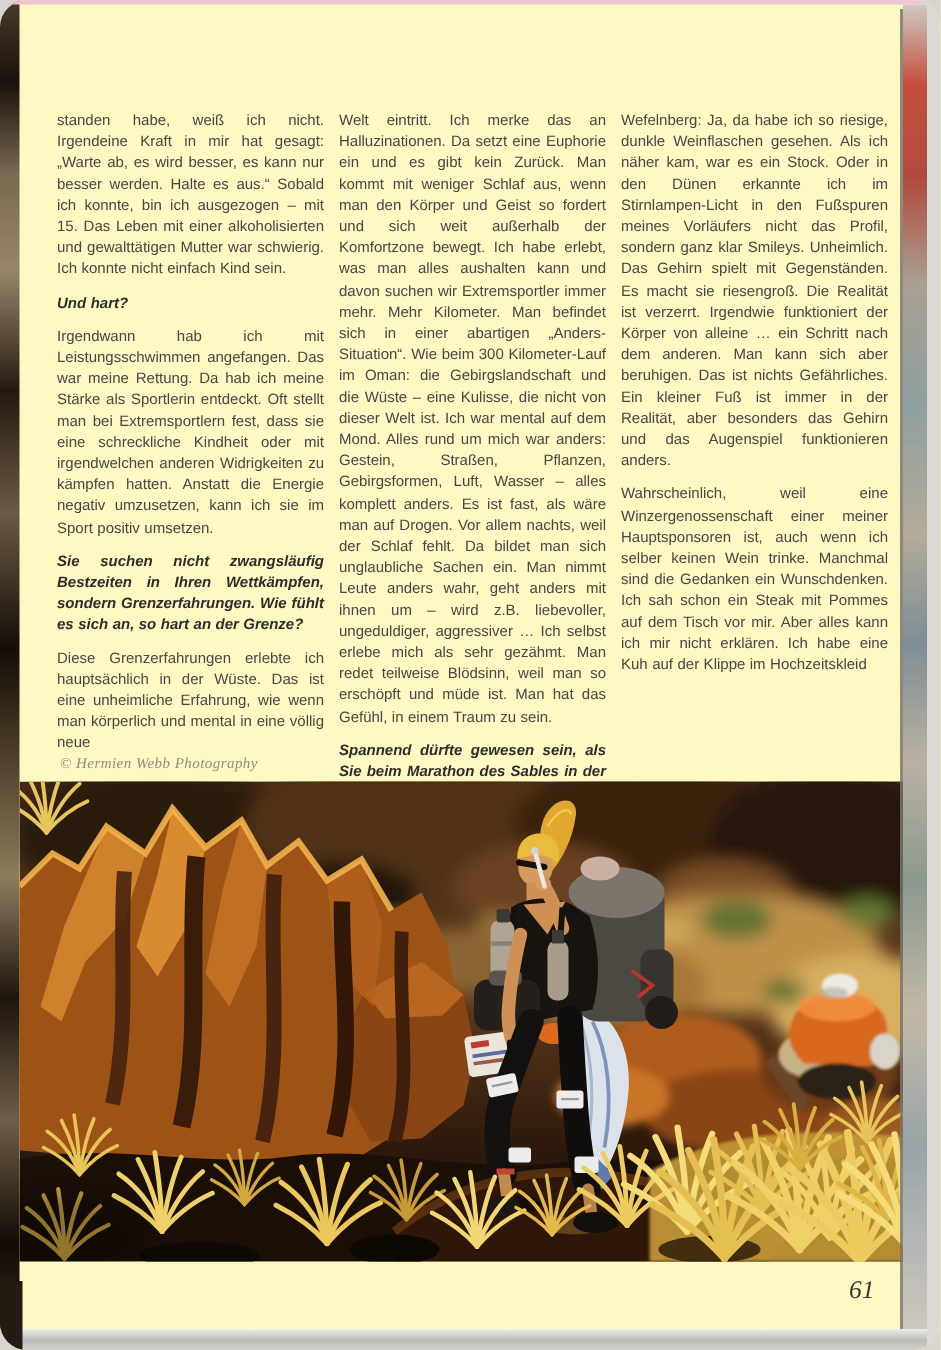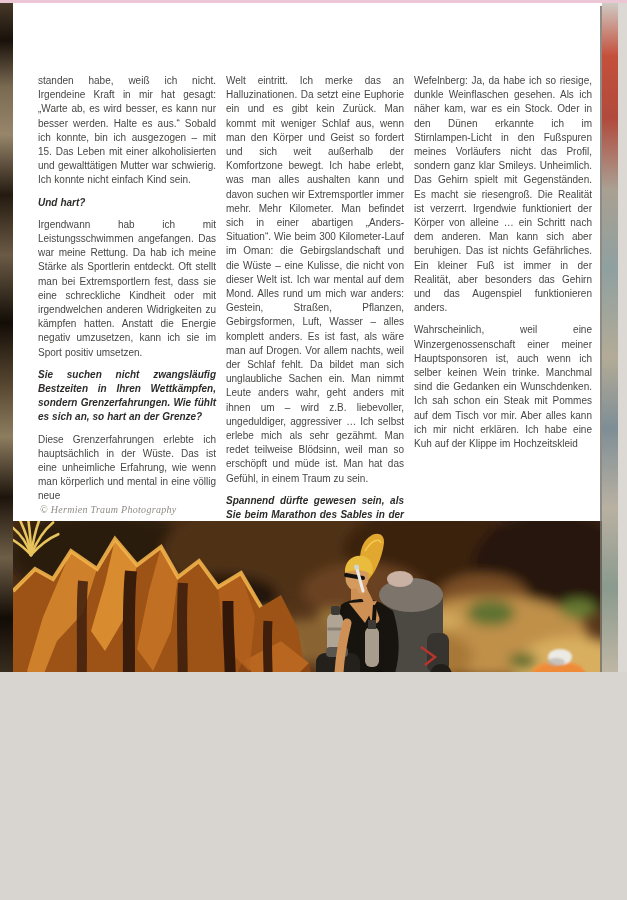--- a/index.html
+++ b/index.html
@@ -1,17 +1,17 @@
 <!DOCTYPE html>
 <html lang="de"><head>
 <meta charset="utf-8">
 <style>
   html,body{margin:0;padding:0;background:#d8d5d0;}
-  .scan{position:relative;width:627px;height:672px;background:#ffffff;overflow:hidden;
-        font-family:"Liberation Sans","DejaVu Sans",sans-serif;}
+  .scan{position:relative;width:627px;height:900px;background:#fef9c3;overflow:hidden;
+        font-family:"Liberation Sans","DejaVu Sans",sans-serif;border-radius:18px;}
   
   .edge-top{position:absolute;left:0;top:0;right:0;height:3px;background:#ecc6d4;z-index:9;}
   .edge-left{position:absolute;left:0;top:0;bottom:0;width:13px;z-index:8;
     background:linear-gradient(180deg,#4a3c2b 0%,#19110a 6%,#7a6a52 13%,#97866a 20%,#241a10 29%,
       #6b5b45 38%,#130d07 48%,#55452f 57%,#8d7d5f 65%,#1d140c 74%,#6e5e47 83%,#120c06 92%,#372c1e 100%);}
   .page-right-line{position:absolute;left:600px;top:6px;width:2px;height:880px;background:#7a766f;opacity:.85;z-index:8;}
   .next-pages{position:absolute;left:602px;top:3px;width:16px;height:886px;z-index:7;
     background:linear-gradient(180deg,#cfcac4 0%,#c4503c 6%,#b14a3c 13%,#a9a092 21%,#8fa0a0 30%,
       #b3ab97 40%,#7e8e96 48%,#b9b1a2 57%,#8a9a8e 66%,#c2b8a6 76%,#98a4a8 86%,#cfc9c0 100%);}
   .edge-right-outer{position:absolute;left:618px;right:0;top:0;bottom:0;background:#dcd9d4;z-index:6;}
@@ -48,21 +48,21 @@
     <div class="col">
       <p class="body">Welt eintritt. Ich merke das an Halluzinationen. Da setzt eine Euphorie ein und es gibt kein Zurück. Man kommt mit weniger Schlaf aus, wenn man den Körper und Geist so fordert und sich weit außerhalb der Komfortzone bewegt. Ich habe erlebt, was man alles aushalten kann und davon suchen wir Extremsportler immer mehr. Mehr Kilometer. Man befindet sich in einer abartigen „Anders-Situation“. Wie beim 300 Kilometer-Lauf im Oman: die Gebirgslandschaft und die Wüste – eine Kulisse, die nicht von dieser Welt ist. Ich war mental auf dem Mond. Alles rund um mich war anders: Gestein, Straßen, Pflanzen, Gebirgsformen, Luft, Wasser – alles komplett anders. Es ist fast, als wäre man auf Drogen. Vor allem nachts, weil der Schlaf fehlt. Da bildet man sich unglaubliche Sachen ein. Man nimmt Leute anders wahr, geht anders mit ihnen um – wird z.B. liebevoller, ungeduldiger, aggressiver … Ich selbst erlebe mich als sehr gezähmt. Man redet teilweise Blödsinn, weil man so erschöpft und müde ist. Man hat das Gefühl, in einem Traum zu sein.</p>
       <p class="q">Spannend dürfte gewesen sein, als Sie beim Marathon des Sables in der Wüste</p>
     </div>
     <div class="col">
       <p class="body">Wefelnberg: Ja, da habe ich so riesige, dunkle Weinflaschen gesehen. Als ich näher kam, war es ein Stock. Oder in den Dünen erkannte ich im Stirnlampen-Licht in den Fußspuren meines Vorläufers nicht das Profil, sondern ganz klar Smileys. Unheimlich. Das Gehirn spielt mit Gegenständen. Es macht sie riesengroß. Die Realität ist verzerrt. Irgendwie funktioniert der Körper von alleine … ein Schritt nach dem anderen. Man kann sich aber beruhigen. Das ist nichts Gefährliches. Ein kleiner Fuß ist immer in der Realität, aber besonders das Gehirn und das Augenspiel funktionieren anders.</p>
       <p class="body">Wahrscheinlich, weil eine Winzergenossenschaft einer meiner Hauptsponsoren ist, auch wenn ich selber keinen Wein trinke. Manchmal sind die Gedanken ein Wunschdenken. Ich sah schon ein Steak mit Pommes auf dem Tisch vor mir. Aber alles kann ich mir nicht erklären. Ich habe eine Kuh auf der Klippe im Hochzeitskleid</p>
     </div>
   </div>
 
-  <div class="credit">© Hermien Traum Photography</div>
+  <div class="credit">© Hermien Webb Photography</div>
 
   <svg class="photo" viewBox="0 0 598 320" role="img" xmlns="http://www.w3.org/2000/svg" aria-label="Blonde Ultraläuferin mit großem Rucksack und Trinkflaschen klettert durch eine felsige Wüstenlandschaft mit orangen Felsen und goldenem Gras; dahinter ein zweiter Läufer mit orangem Rucksack und weißer Kappe.">
     <defs>
       <filter id="b6" x="-20%" y="-20%" width="140%" height="140%">
           <feGaussianBlur stdDeviation="6"></feGaussianBlur>
         </filter>
       <filter id="b3" x="-20%" y="-20%" width="140%" height="140%">
           <feGaussianBlur stdDeviation="3"></feGaussianBlur>
         </filter>
       <filter id="b1" x="-20%" y="-20%" width="140%" height="140%">

